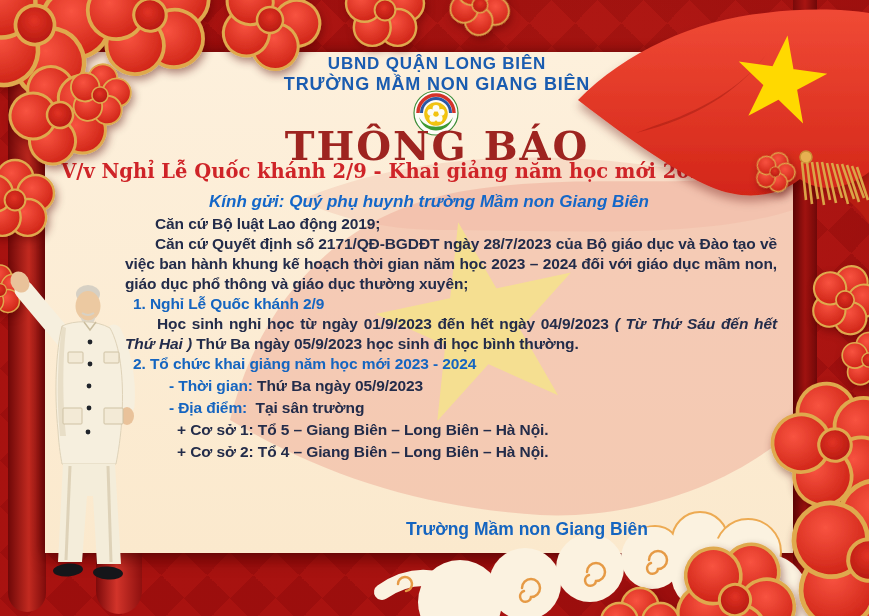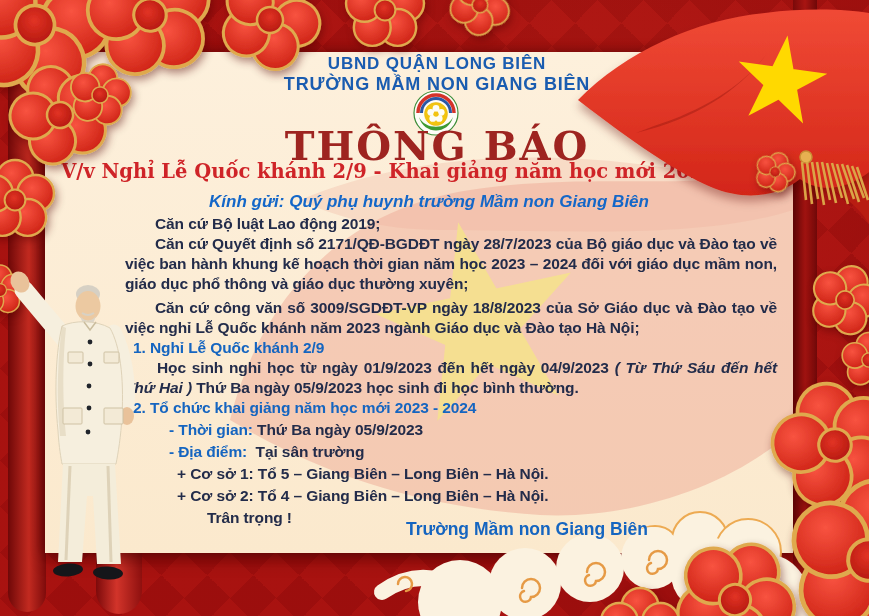--- a/index.html
+++ b/index.html
@@ -138,29 +138,27 @@
       <circle cx="23" cy="24" r="2.6" fill="#f2c411"></circle>
     </svg>
 
     <div class="main-title">THÔNG BÁO</div>
     <div class="subtitle">V/v Nghỉ Lễ Quốc khánh 2/9 - Khai giảng năm học mới 2023 - 2024</div>
     <div class="salutation">Kính gửi: Quý phụ huynh trường Mầm non Giang Biên</div>
 
     <div class="body-flow">
       <p class="para">Căn cứ Bộ luật Lao động 2019;</p>
       <p class="para">Căn cứ Quyết định số 2171/QĐ-BGDĐT ngày 28/7/2023 của Bộ giáo dục và Đào tạo về việc ban hành khung kế hoạch thời gian năm học 2023 – 2024 đối với giáo dục mầm non, giáo dục phổ thông và giáo dục thường xuyên;</p>
-      <p class="para p3">Căn cứ công văn số 3009/SGDĐT-VP ngày 18/8/2023 của Sở Giáo dục và Đào tạo về việc nghỉ Lễ Quốc khánh năm 2023 ngành Giáo dục và Đào tạo Hà Nội;</p>
       <p class="sec-heading">1. Nghỉ Lễ Quốc khánh 2/9</p>
       <p class="para s1-text"><span>Học sinh nghỉ học từ ngày 01/9/2023 đến hết ngày 04/9/2023 </span><i class="it">( Từ Thứ Sáu đến hết Thứ Hai )</i><span> Thứ Ba ngày 05/9/2023 học sinh đi học bình thường.</span></p>
       <p class="sec-heading">2. Tổ chức khai giảng năm học mới 2023 - 2024</p>
       <p class="list-line"><span class="blue-label">- Thời gian:</span> <span>Thứ Ba ngày 05/9/2023</span></p>
       <p class="list-line"><span class="blue-label">- Địa điểm:</span>&nbsp; <span>Tại sân trường</span></p>
       <p class="list-line campus">+ Cơ sở 1: Tổ 5 – Giang Biên – Long Biên – Hà Nội.</p>
       <p class="list-line campus">+ Cơ sở 2: Tổ 4 – Giang Biên – Long Biên – Hà Nội.</p>
-      <p class="closing">Trân trọng !</p>
     </div>
 
     <div class="signature">
       <div>Trường Mầm non Giang Biên</div>
     </div>
   </div>
 
   <svg class="layer z5" viewBox="0 0 869 616">
     <defs>
       <linearGradient id="flagGrad" x1="0" y1="0" x2="0" y2="1">

